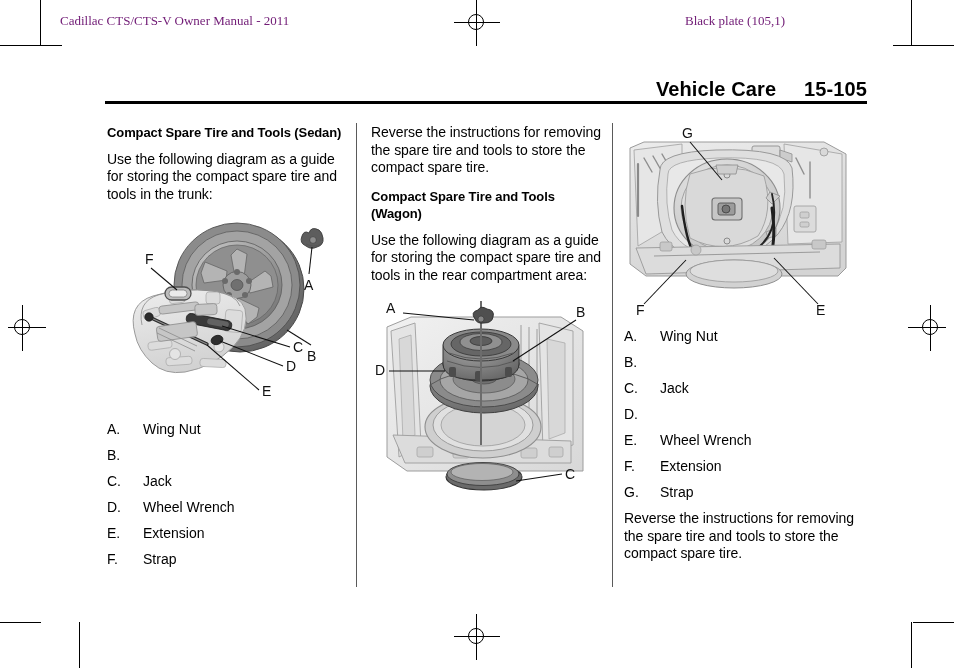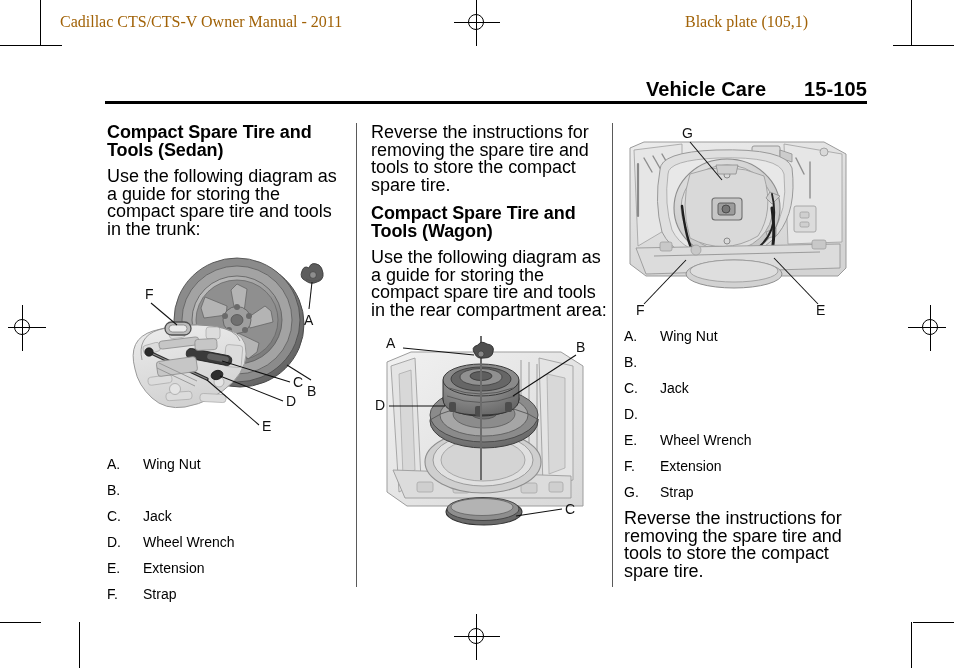--- a/index.html
+++ b/index.html
@@ -60,40 +60,40 @@
   .reg-left   { left: 0px;   top: 305px; }
   .reg-right  { left: 908px; top: 305px; }
   .reg-left .rl-h  { left: 8px; width: 38px; }
   .reg-right .rl-h { left: 0; width: 38px; }
 
   
   .runhead {
     position: absolute;
     top: 13px;
     font-family: "Liberation Serif", serif;
-    font-size: 16px;
-    color: #a16207;
+    font-size: 13px;
+    color: #701a75;
     white-space: nowrap;
   }
   .runhead-left  { left: 60px; }
   .runhead-right { left: 685px; }
 
   
   .chapter-head {
     position: absolute;
     left: 105px;
     top: 78px;
     width: 762px;
     text-align: right;
     font-size: 20px;
     font-weight: bold;
     letter-spacing: 0.1px;
     white-space: nowrap;
   }
-  .chapter-head .ch-title { margin-right: 38px; }
+  .chapter-head .ch-title { margin-right: 28px; }
   .header-rule {
     position: absolute;
     left: 105px;
     top: 101px;
     width: 762px;
     height: 3px;
     background: #000;
   }
 
   
@@ -111,28 +111,28 @@
   .col {
     position: absolute;
     top: 124px;
     width: 237px;
   }
   .col-1 { left: 107px; }
   .col-2 { left: 371px; }
   .col-3 { left: 624px; }
 
   h2.sec-title {
-    font-size: 18px;
+    font-size: 13px;
     font-weight: bold;
     line-height: 17.5px;
     margin: 0 0 9px 0;
     letter-spacing: -0.1px;
   }
   p.body-text {
-    font-size: 18px;
+    font-size: 14px;
     line-height: 17.5px;
     margin: 0 0 11px 0;
     letter-spacing: -0.05px;
   }
   p.body-text:last-child { margin-bottom: 0; }
 
   
   ol.legend {
     list-style: none;
     margin: 0;

